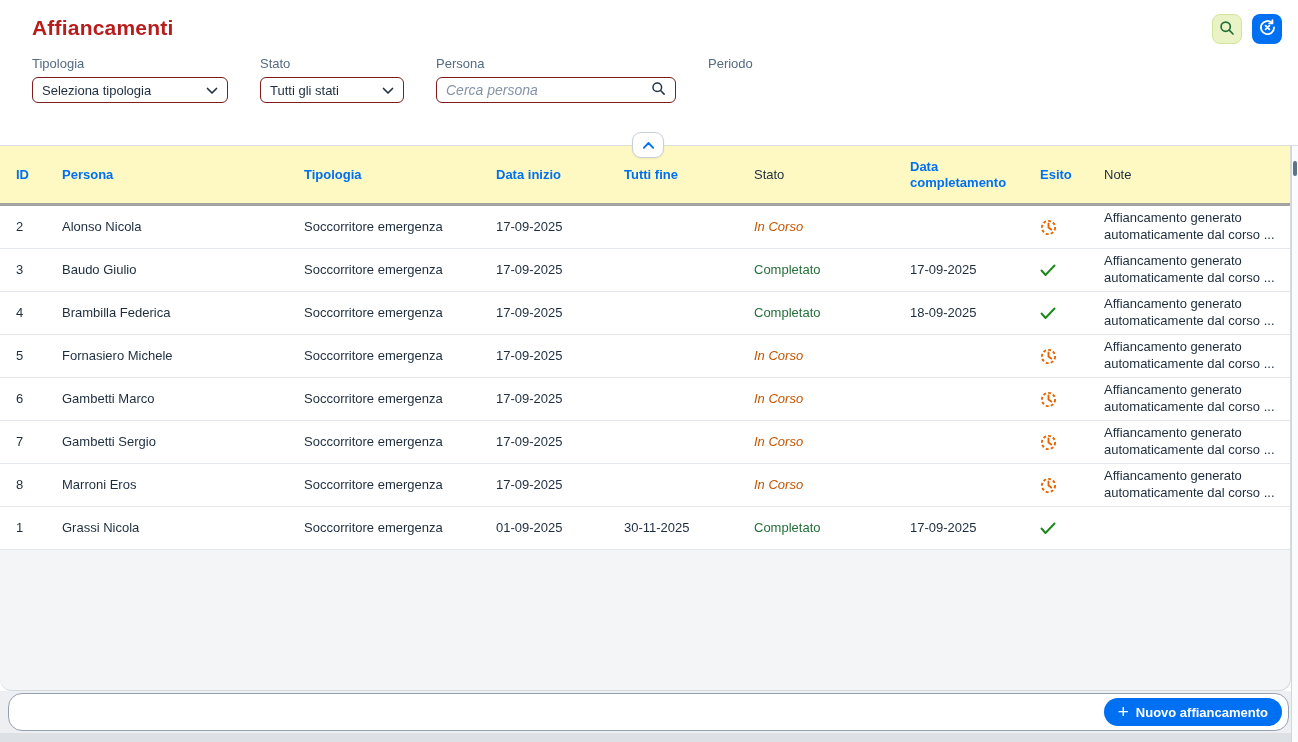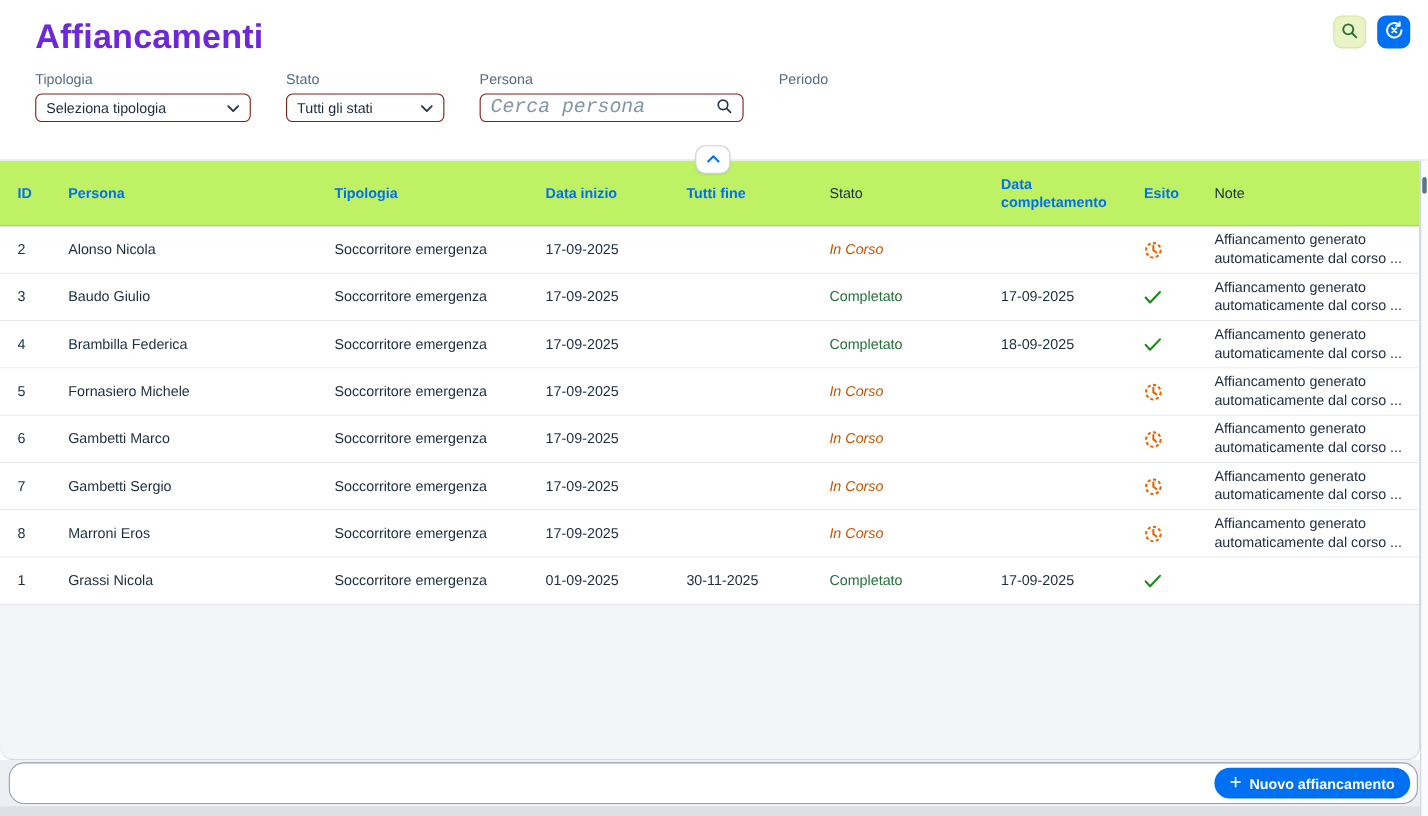--- a/index.html
+++ b/index.html
@@ -6,47 +6,47 @@
   html,body { margin:0; padding:0; }
   body {
     width:1298px; height:742px; overflow:hidden;
     font-family:"Liberation Sans", sans-serif;
     background:#ffffff; color:#1d2d3e;
   }
 
   
   .top { height:146px; background:#fff; border-bottom:1px solid #d9dee3; position:relative; }
   .title-row { display:flex; justify-content:space-between; align-items:flex-start; padding:14px 16px 0 32px; }
-  .page-title { font-size:31px; font-weight:700; color:#6d28d9; margin:2px 0 0; letter-spacing:.2px; }
+  .page-title { font-size:21px; font-weight:700; color:#b91c1c; margin:2px 0 0; letter-spacing:.2px; }
   .hdr-btns { display:flex; gap:10px; }
   .icon-btn { width:30px; height:30px; border-radius:8px; border:none; display:flex; align-items:center; justify-content:center; cursor:pointer; padding:0; }
   .icon-btn.search { background:#e9f3c6; border:1px solid #d3e49c; }
   .icon-btn.reset  { background:var(--accent,#0070f2); }
 
   
   .filters { display:flex; gap:32px; padding:12px 0 0 32px; }
   .filter-label { font-size:13px; color:#556b82; display:block; margin-bottom:6px; }
   .control { height:26px; border:1px solid #7f1d1d; border-radius:6px; background:#fff;
              display:flex; align-items:center; justify-content:space-between;
              padding:0 9px; font-size:13px; color:#1d2d3e; cursor:pointer; }
   .control.w-tip { width:196px; } .control.w-sta { width:144px; }
   .control.w-per { width:240px; } .control.w-dat { width:198px; }
-  .control input { border:none; outline:none; flex:1; min-width:0; font-size:18px; font-family:Liberation Mono, monospace; color:#4c1d95; background:transparent; padding:0; }
+  .control input { border:none; outline:none; flex:1; min-width:0; font-size:14px; font-family:Liberation Sans, sans-serif; color:#4c1d95; background:transparent; padding:0; }
   .control input::placeholder { color:#8494a7; font-style:italic; }
   .collapse-pill { position:absolute; left:632px; bottom:-13px; width:32px; height:26px;
                    background:#fff; border:1px solid #c7d1da; border-radius:9px;
                    display:flex; align-items:center; justify-content:center; z-index:6;
                    box-shadow:0 1px 2px rgba(0,0,0,.07); cursor:pointer; }
 
   
   .card { width:1291px; height:545px; background:#f4f5f7;
           border-right:1px solid #d5dadf; border-bottom:1px solid #d5dadf;
           border-radius:0 0 12px 12px; overflow:hidden; position:relative; }
   .grid-row { display:grid; grid-template-columns:46px 242px 192px 128px 130px 156px 130px 64px minmax(0,1fr); padding-left:16px; align-items:center; }
-  .thead { min-height:60px; background:#bef264; border-bottom:1px solid #a3a3a3; font-size:13px; }
+  .thead { min-height:60px; background:#fef9c3; border-bottom:3px solid #a3a3a3; font-size:13px; }
   .th { padding-right:10px; line-height:1.2; color:#1d2d3e; font-weight:400; }
   .th.sortable { color:var(--accent,#0070f2); font-weight:700; cursor:pointer; }
   .tbody { background:#fff; }
   .tr { min-height:43px; background:#fff; border-bottom:1px solid #e4e8ec; font-size:13px; color:#1d2d3e; cursor:pointer; }
   .td { padding:4px 8px 4px 0; line-height:1.3; overflow:hidden; }
   .td.warn { color:var(--warning,#c35500);font-style:italic; }
   .td.ok   { color:var(--success,#256f3a); }
   .td-note { font-size:13px; white-space:normal; }
   .td-esito svg { display:block; }
 

